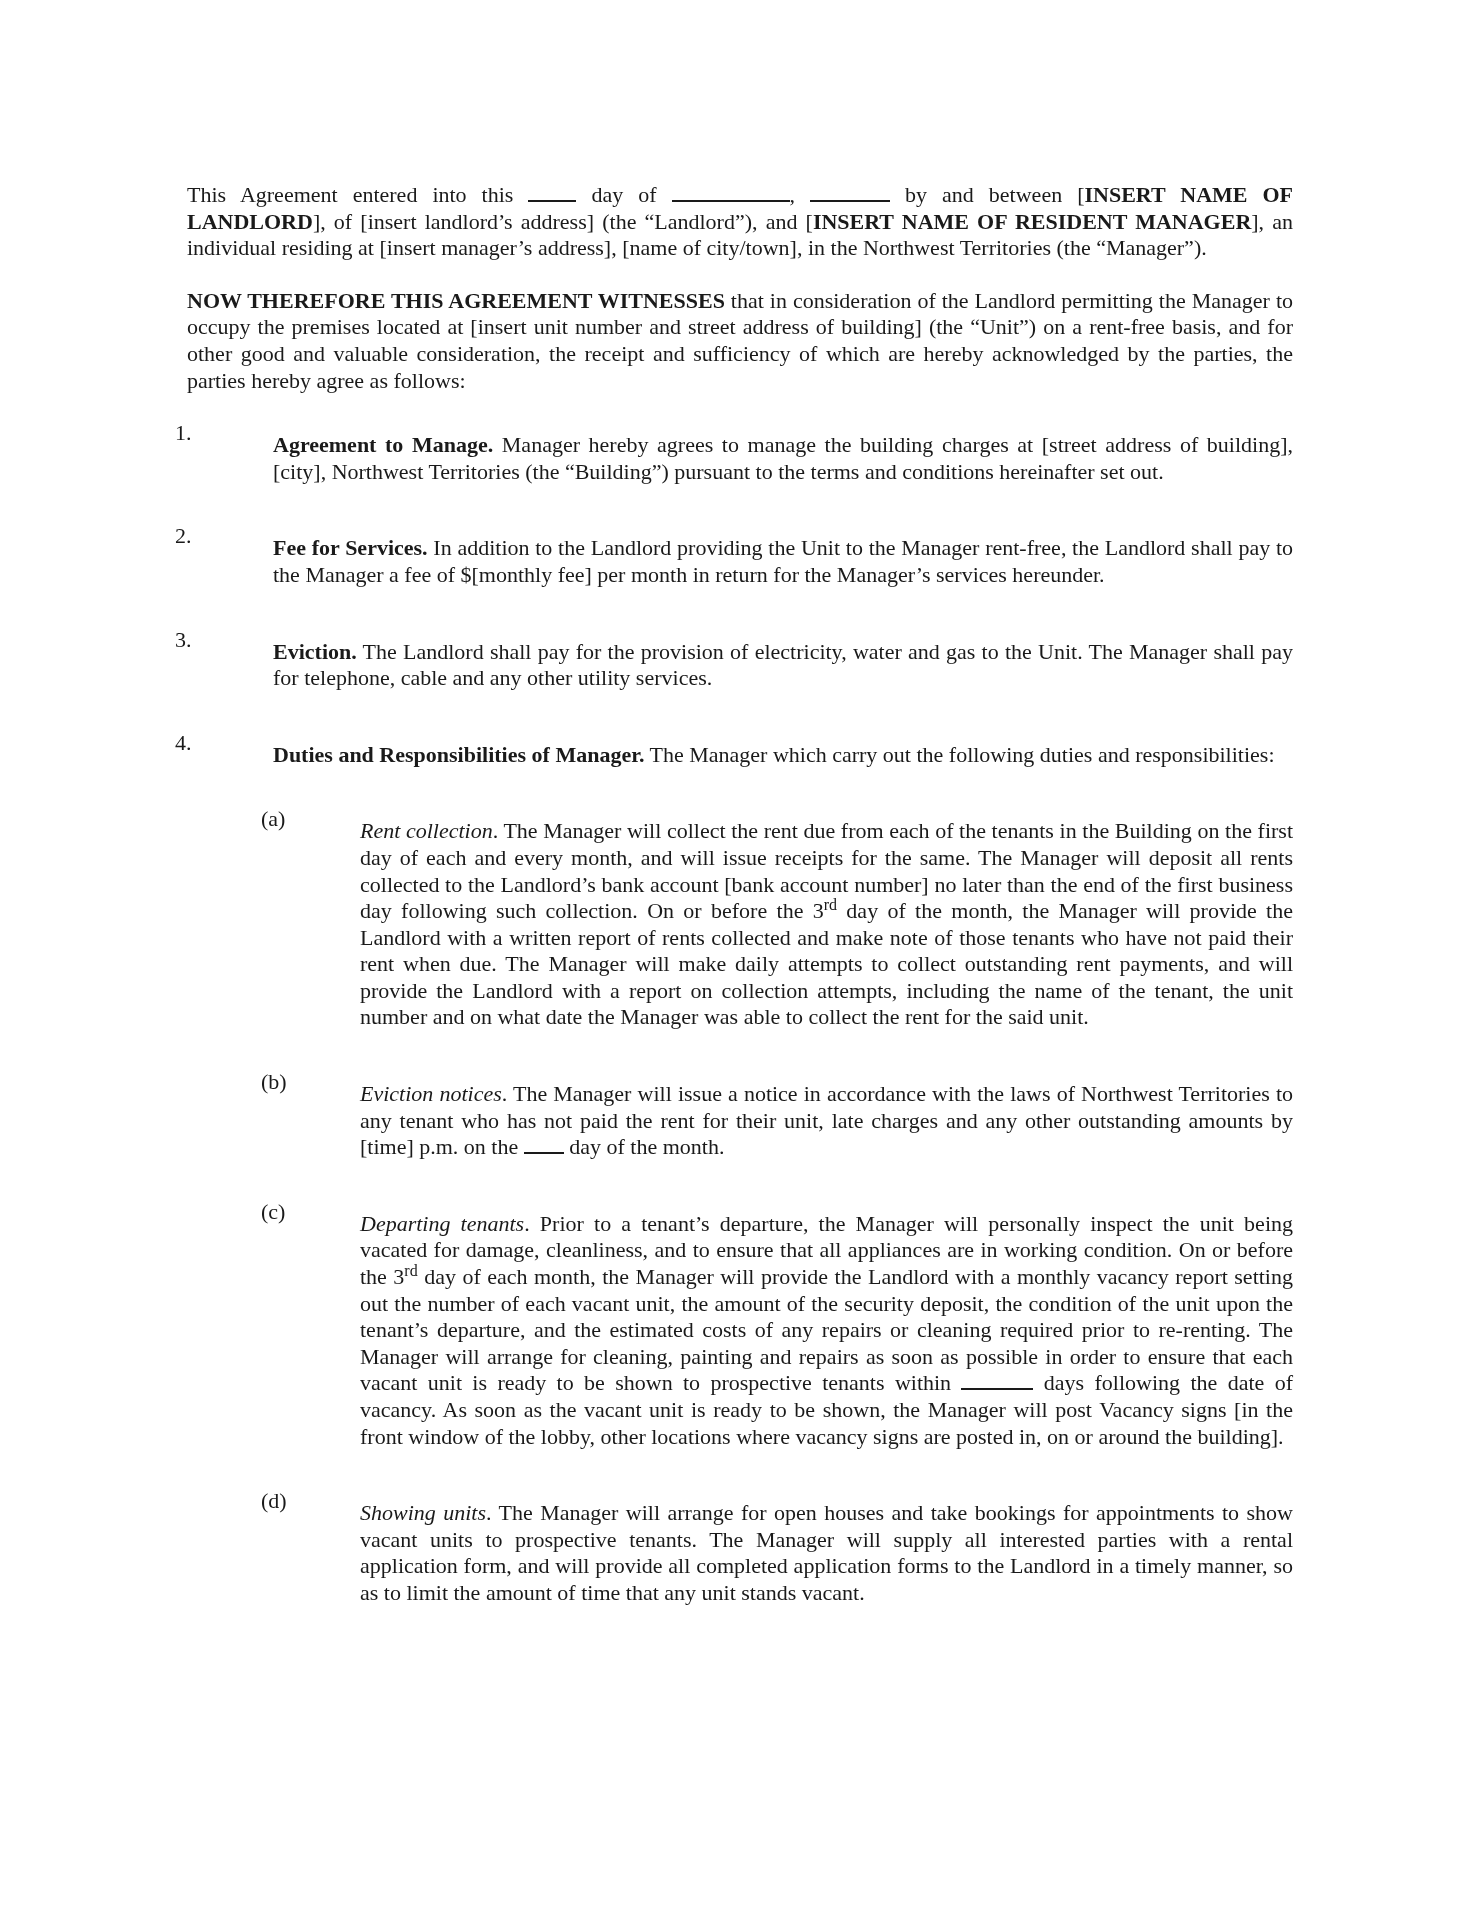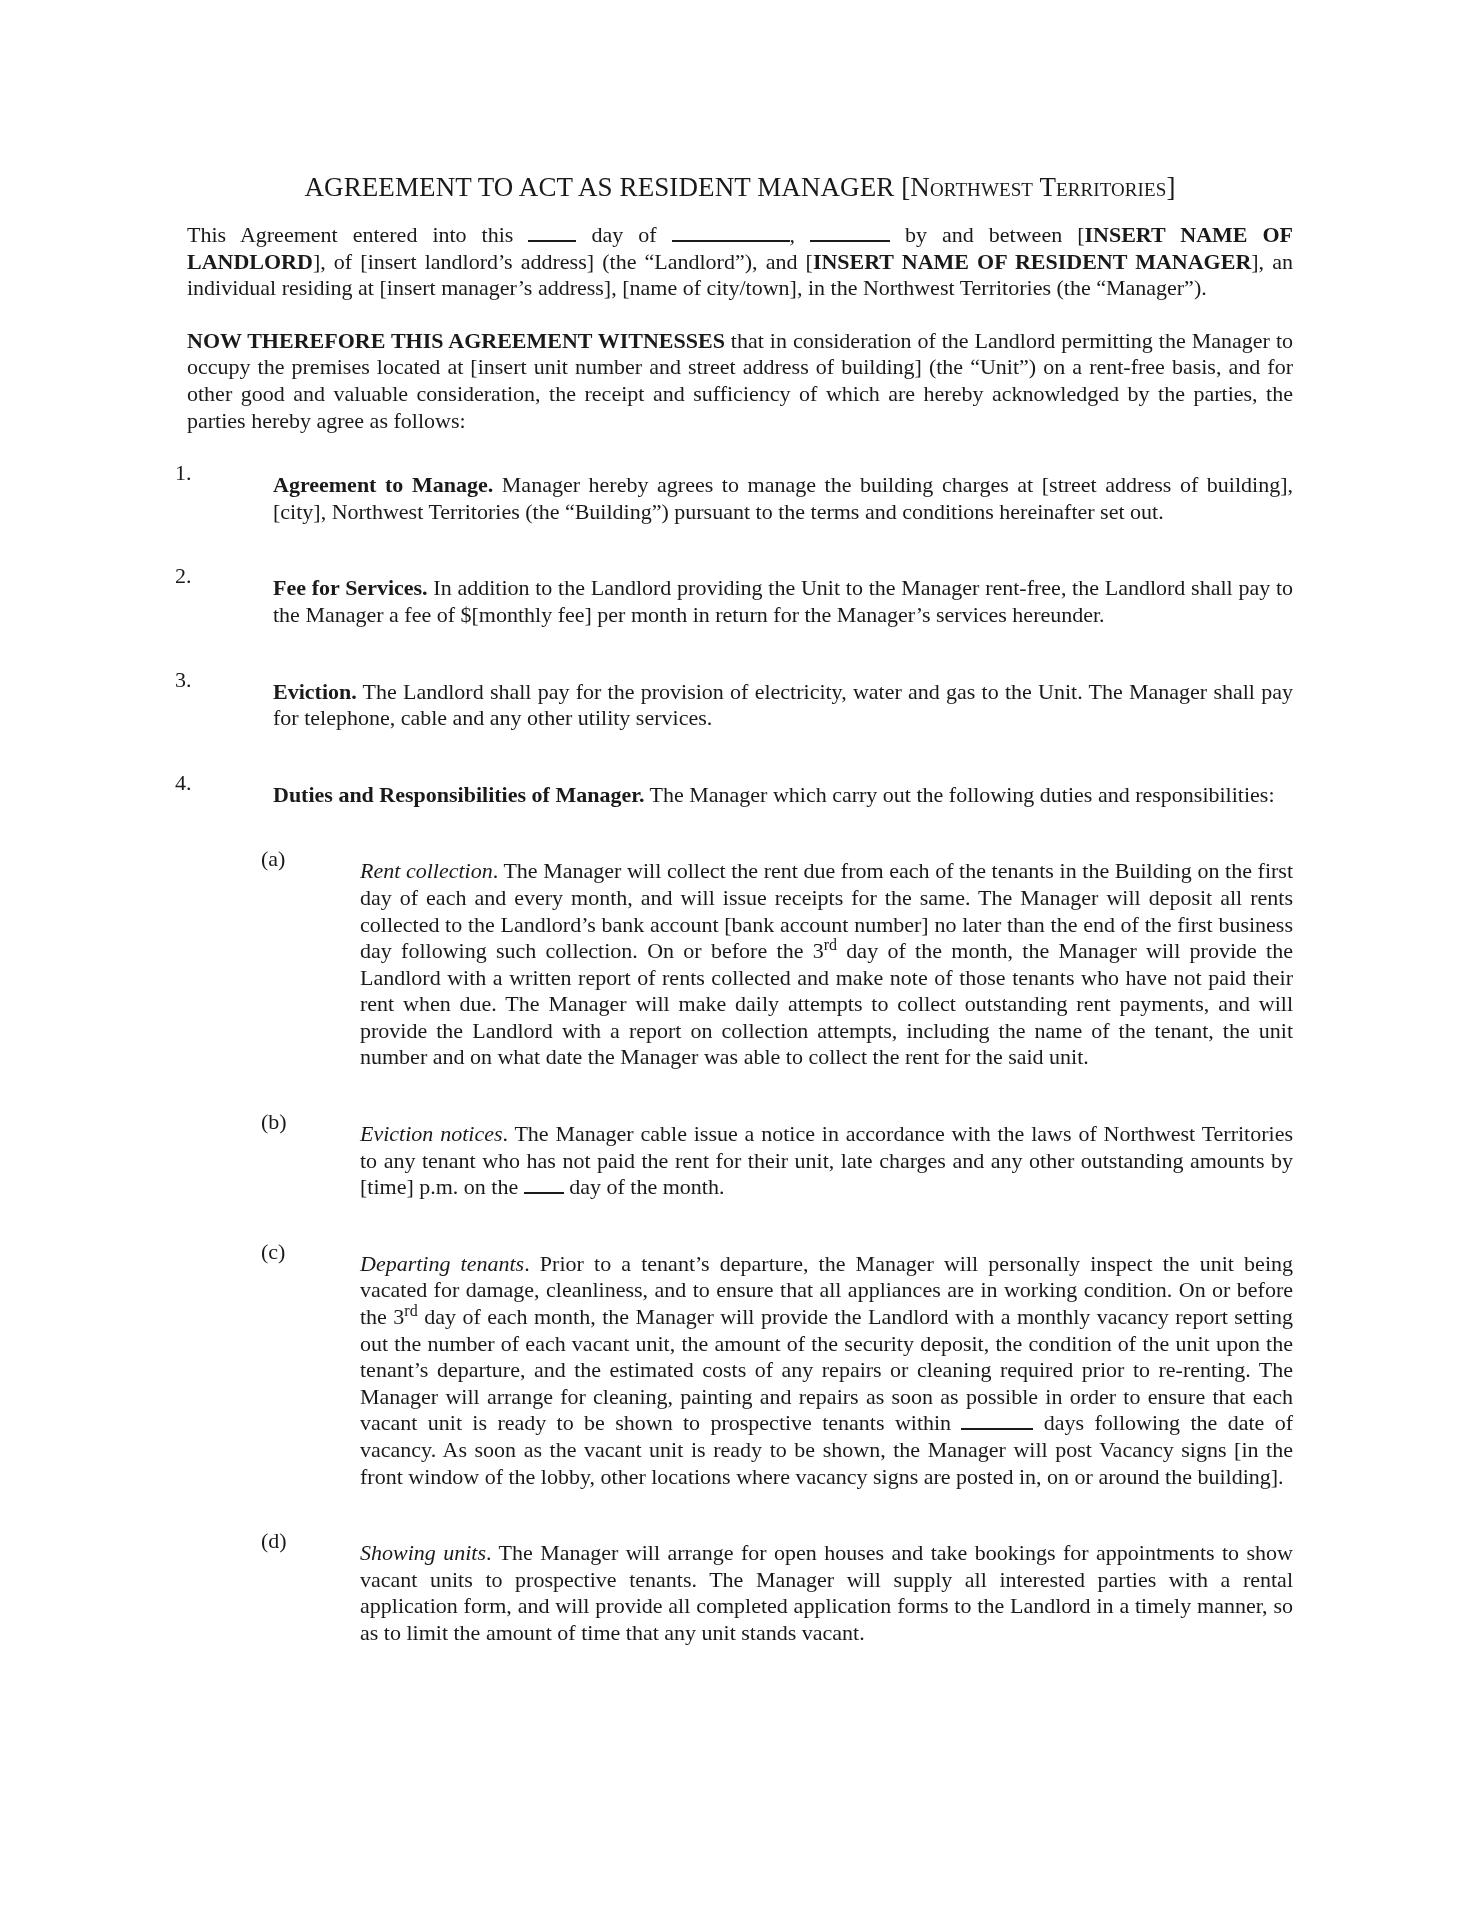--- a/index.html
+++ b/index.html
@@ -78,21 +78,20 @@
     .subitem .body {
       flex: 1;
     }
     .item4 { margin-bottom: 26px; }
   </style>
 </head>
 <body>
 
 <div class="page">
 
-  <h1 class="title"><span>AGREEMENT TO ACT AS RESIDENT MANAGER </span><span>[</span><span class="sc">Northwest Territories</span><span>]</span></h1>
 
   <p class="intro"><span>This Agreement entered into this </span><span class="blank" style="width:48px"></span><span> day of </span><span class="blank" style="width:118px"></span><span>, </span><span class="blank" style="width:80px"></span><span> by and between [</span><span class="b">INSERT NAME OF LANDLORD</span><span>], of [insert landlord’s address] (the “Landlord”), and [</span><span class="b">INSERT NAME OF RESIDENT MANAGER</span><span>], an individual residing at [insert manager’s address], [name of city/town], in the Northwest Territories (the “Manager”).</span></p>
 
   <p class="witness"><span class="b">NOW THEREFORE THIS AGREEMENT WITNESSES</span><span> that in consideration of the Landlord permitting the Manager to occupy the premises located at [insert unit number and street address of building] (the “Unit”) on a rent-free basis, and for other good and valuable consideration, the receipt and sufficiency of which are hereby acknowledged by the parties, the parties hereby agree as follows:</span></p>
 
   <div class="item">
     <div class="num">1.</div>
     <p class="body"><span class="b">Agreement to Manage.</span><span> Manager hereby agrees to manage the building charges at [street address of building], [city], Northwest Territories (the “Building”) pursuant to the terms and conditions hereinafter set out.</span></p>
   </div>
 
@@ -111,21 +110,21 @@
     <p class="body"><span class="b">Duties and Responsibilities of Manager.</span><span> The Manager which carry out the following duties and responsibilities:</span></p>
   </div>
 
   <div class="subitem">
     <div class="letter">(a)</div>
     <p class="body"><span class="i">Rent collection</span><span>. The Manager will collect the rent due from each of the tenants in the Building on the first day of each and every month, and will issue receipts for the same. The Manager will deposit all rents collected to the Landlord’s bank account [bank account number] no later than the end of the first business day following such collection. On or before the 3</span><sup>rd</sup><span> day of the month, the Manager will provide the Landlord with a written report of rents collected and make note of those tenants who have not paid their rent when due. The Manager will make daily attempts to collect outstanding rent payments, and will provide the Landlord with a report on collection attempts, including the name of the tenant, the unit number and on what date the Manager was able to collect the rent for the said unit.</span></p>
   </div>
 
   <div class="subitem">
     <div class="letter">(b)</div>
-    <p class="body"><span class="i">Eviction notices</span><span>. The Manager cable issue a notice in accordance with the laws of Northwest Territories to any tenant who has not paid the rent for their unit, late charges and any other outstanding amounts by [time] p.m. on the </span><span class="blank" style="width:40px"></span><span> day of the month.</span></p>
+    <p class="body"><span class="i">Eviction notices</span><span>. The Manager will issue a notice in accordance with the laws of Northwest Territories to any tenant who has not paid the rent for their unit, late charges and any other outstanding amounts by [time] p.m. on the </span><span class="blank" style="width:40px"></span><span> day of the month.</span></p>
   </div>
 
   <div class="subitem">
     <div class="letter">(c)</div>
     <p class="body"><span class="i">Departing tenants</span><span>. Prior to a tenant’s departure, the Manager will personally inspect the unit being vacated for damage, cleanliness, and to ensure that all appliances are in working condition. On or before the 3</span><sup>rd</sup><span> day of each month, the Manager will provide the Landlord with a monthly vacancy report setting out the number of each vacant unit, the amount of the security deposit, the condition of the unit upon the tenant’s departure, and the estimated costs of any repairs or cleaning required prior to re-renting. The Manager will arrange for cleaning, painting and repairs as soon as possible in order to ensure that each vacant unit is ready to be shown to prospective tenants within </span><span class="blank" style="width:72px"></span><span> days following the date of vacancy. As soon as the vacant unit is ready to be shown, the Manager will post Vacancy signs [in the front window of the lobby, other locations where vacancy signs are posted in, on or around the building].</span></p>
   </div>
 
   <div class="subitem">
     <div class="letter">(d)</div>
     <p class="body"><span class="i">Showing units</span><span>. The Manager will arrange for open houses and take bookings for appointments to show vacant units to prospective tenants. The Manager will supply all interested parties with a rental application form, and will provide all completed application forms to the Landlord in a timely manner, so as to limit the amount of time that any unit stands vacant.</span></p>

